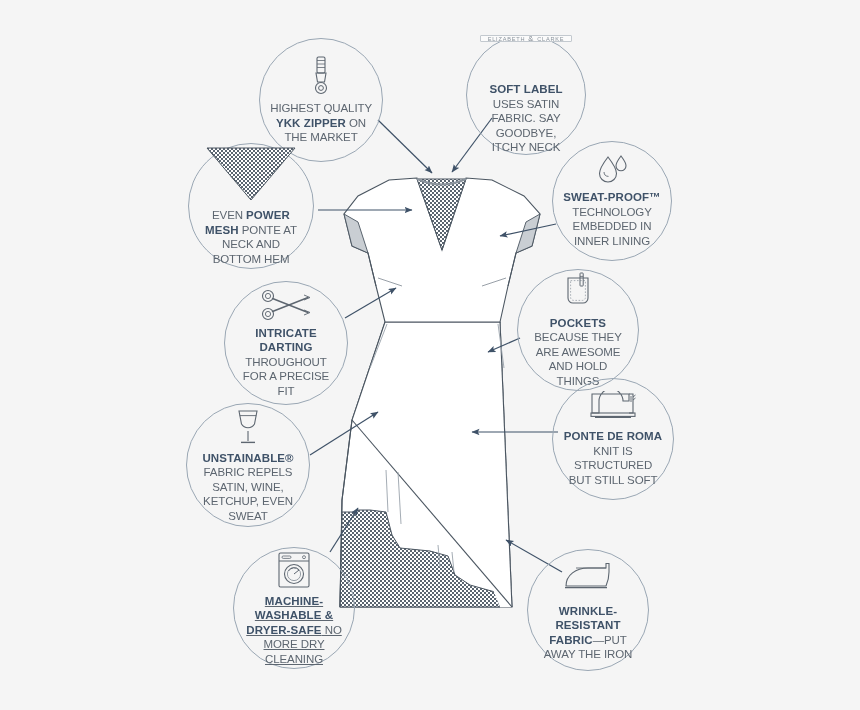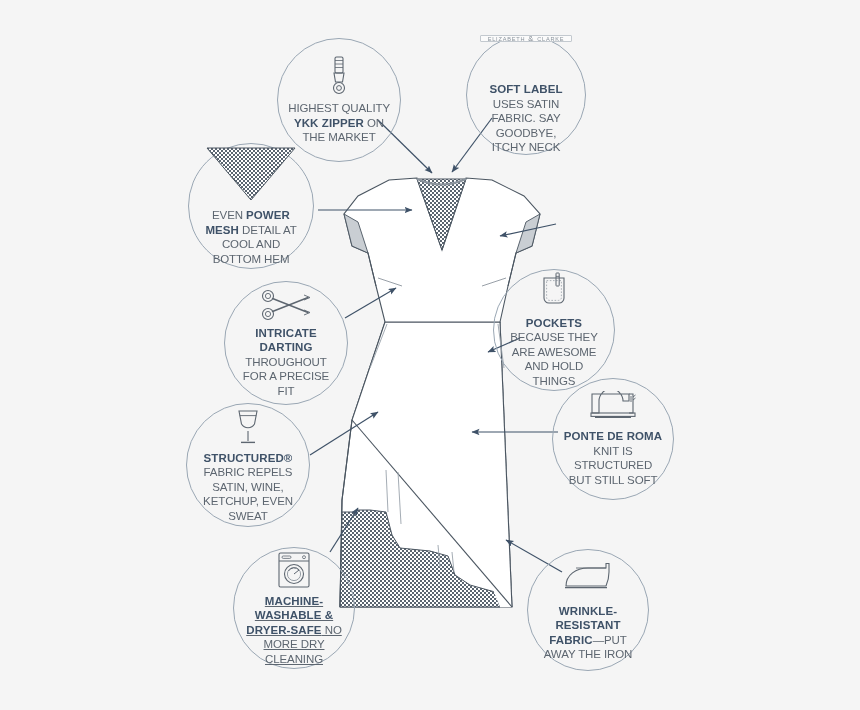--- a/index.html
+++ b/index.html
@@ -131,21 +131,21 @@
       <line x1="318" y1="210" x2="412" y2="210" marker-end="url(#arrowHead)"></line>
       <line x1="345" y1="318" x2="396" y2="288" marker-end="url(#arrowHead)"></line>
       <line x1="520" y1="338" x2="488" y2="352" marker-end="url(#arrowHead)"></line>
       <line x1="310" y1="455" x2="378" y2="412" marker-end="url(#arrowHead)"></line>
       <line x1="558" y1="432" x2="472" y2="432" marker-end="url(#arrowHead)"></line>
       <line x1="330" y1="552" x2="358" y2="508" marker-end="url(#arrowHead)"></line>
       <line x1="562" y1="572" x2="506" y2="540" marker-end="url(#arrowHead)"></line>
     </g>
   </svg>
 
-  <div class="feature-circle" style="left:277px; top:38px; width:124px; height:124px;">
+  <div class="feature-circle" style="left:259px; top:38px; width:124px; height:124px;">
     <span class="circle-icon">
       <svg width="24" height="42" viewBox="0 0 24 42">
         <rect x="8" y="2" width="8" height="16" rx="1.5" fill="none" stroke="#5d6670" stroke-width="1.1"></rect>
         <line x1="8" y1="5.5" x2="16" y2="5.5" stroke="#5d6670" stroke-width="0.8"></line>
         <line x1="8" y1="9" x2="16" y2="9" stroke="#5d6670" stroke-width="0.8"></line>
         <line x1="8" y1="12.5" x2="16" y2="12.5" stroke="#5d6670" stroke-width="0.8"></line>
         <path d="M7,18 L17,18 L15.5,27 L8.5,27 Z" fill="none" stroke="#5d6670" stroke-width="1.1"></path>
         <circle cx="12" cy="33" r="5.5" fill="none" stroke="#5d6670" stroke-width="1.1"></circle>
         <circle cx="12" cy="33" r="2.4" fill="none" stroke="#5d6670" stroke-width="1"></circle>
       </svg>
@@ -161,36 +161,48 @@
         <span>ELIZABETH</span>
         <span class="lbl-amp">&amp;</span>
         <span>CLARKE</span>
       </span>
     </span>
     <div class="circle-text" style="padding:0 14px;margin-top:36px;">
       <span></span><b>SOFT LABEL</b><span> USES SATIN FABRIC. SAY GOODBYE, ITCHY NECK</span>
     </div>
   </div>
 
+  <div class="feature-circle" style="left:552px; top:141px; width:120px; height:120px;">
+    <span class="circle-icon">
+      <svg width="34" height="32" viewBox="0 0 34 32">
+        <path d="M13,3 C13,3 4.5,14 4.5,19.5 A8.5,8.5 0 0,0 21.5,19.5 C21.5,14 13,3 13,3 Z" fill="none" stroke="#5d6670" stroke-width="1.1"></path>
+        <path d="M9,18 A4.6,4.6 0 0,0 13.5,22.4" fill="none" stroke="#5d6670" stroke-width="0.9"></path>
+        <path d="M26,2 C26,2 21,8.5 21,11.8 A5,5 0 0,0 31,11.8 C31,8.5 26,2 26,2 Z" fill="none" stroke="#5d6670" stroke-width="1.1"></path>
+      </svg>
+    </span>
+    <div class="circle-text">
+      <b>SWEAT-PROOF™</b><span> TECHNOLOGY EMBEDDED IN INNER LINING</span>
+    </div>
+  </div>
 
   <div class="feature-circle" style="left:188px; top:143px; width:126px; height:126px;">
     <span class="circle-icon" style="margin-bottom:6px;">
       <svg width="92" height="56" viewBox="0 0 92 56">
         <defs>
           <pattern id="meshPattern2" width="4" height="4" patternUnits="userSpaceOnUse">
             <rect width="4" height="4" fill="#ffffff"></rect>
             <rect width="2" height="2" fill="#5a6570"></rect>
             <rect x="2" y="2" width="2" height="2" fill="#5a6570"></rect>
           </pattern>
         </defs>
         <path d="M2,2 L90,2 L46,54 Z" fill="url(#meshPattern2)" stroke="#4a5560" stroke-width="1"></path>
       </svg>
     </span>
     <div class="circle-text" style="padding:0 8px;">
-      <span>EVEN </span><b>POWER MESH</b><span> DETAIL AT COOL AND BOTTOM HEM</span>
+      <span>EVEN </span><b>POWER MESH</b><span> PONTE AT NECK AND BOTTOM HEM</span>
     </div>
   </div>
 
   <div class="feature-circle" style="left:224px; top:281px; width:124px; height:124px;">
     <span class="circle-icon">
       <svg width="52" height="34" viewBox="0 0 52 34">
         <circle cx="8" cy="8" r="5.5" fill="none" stroke="#5d6670" stroke-width="1.1"></circle>
         <circle cx="8" cy="8" r="2.6" fill="none" stroke="#5d6670" stroke-width="0.9"></circle>
         <circle cx="8" cy="26" r="5.5" fill="none" stroke="#5d6670" stroke-width="1.1"></circle>
         <circle cx="8" cy="26" r="2.6" fill="none" stroke="#5d6670" stroke-width="0.9"></circle>
@@ -198,21 +210,21 @@
         <path d="M12.5,23.5 L48,9.5" fill="none" stroke="#5d6670" stroke-width="1.4" stroke-linecap="round"></path>
         <path d="M44,22 L50,24.5 L44,27" fill="none" stroke="#5d6670" stroke-width="0.9"></path>
         <path d="M44,12 L50,9.5 L44,7" fill="none" stroke="#5d6670" stroke-width="0.9"></path>
       </svg>
     </span>
     <div class="circle-text">
       <b>INTRICATE DARTING</b><span> THROUGHOUT FOR A PRECISE FIT</span>
     </div>
   </div>
 
-  <div class="feature-circle" style="left:493px; top:269px; width:122px; height:122px;">
+  <div class="feature-circle" style="left:517px; top:269px; width:122px; height:122px;">
     <span class="circle-icon">
       <svg width="34" height="40" viewBox="0 0 34 40">
         <path d="M7,6 L27,6 L27,26 A5,5 0 0,1 22,31 L12,31 A5,5 0 0,1 7,26 Z" fill="none" stroke="#5d6670" stroke-width="1.1"></path>
         <path d="M9.6,8.6 L24.4,8.6 L24.4,25.4 A3,3 0 0,1 21.4,28.4 L12.6,28.4 A3,3 0 0,1 9.6,25.4 Z" fill="none" stroke="#8b949d" stroke-width="0.7" stroke-dasharray="1.6 1.6"></path>
         <rect x="19" y="1" width="3.2" height="13" rx="0.6" fill="none" stroke="#5d6670" stroke-width="1"></rect>
         <line x1="19" y1="4.4" x2="22.2" y2="4.4" stroke="#5d6670" stroke-width="0.8"></line>
       </svg>
     </span>
     <div class="circle-text" style="padding:0 8px;">
       <b>POCKETS</b><span> BECAUSE THEY ARE AWESOME AND HOLD THINGS</span>
@@ -222,21 +234,21 @@
   <div class="feature-circle" style="left:186px; top:403px; width:124px; height:124px;">
     <span class="circle-icon">
       <svg width="34" height="40" viewBox="0 0 34 40">
         <path d="M8,4 L26,4 L23.5,17 A7.5,7.5 0 0,1 10.5,17 Z" fill="none" stroke="#5d6670" stroke-width="1.1"></path>
         <line x1="8.8" y1="8.6" x2="25.2" y2="8.6" stroke="#5d6670" stroke-width="0.9"></line>
         <line x1="17" y1="24" x2="17" y2="34" stroke="#5d6670" stroke-width="1.1"></line>
         <line x1="10" y1="35.4" x2="24" y2="35.4" stroke="#5d6670" stroke-width="1.4"></line>
       </svg>
     </span>
     <div class="circle-text" style="padding:0 6px;">
-      <b>STRUCTURED®</b><span> FABRIC REPELS SATIN, WINE, KETCHUP, EVEN SWEAT</span>
+      <b>UNSTAINABLE®</b><span> FABRIC REPELS SATIN, WINE, KETCHUP, EVEN SWEAT</span>
     </div>
   </div>
 
   <div class="feature-circle" style="left:552px; top:378px; width:122px; height:122px;">
     <span class="circle-icon">
       <svg width="52" height="34" viewBox="0 0 52 34">
         <path d="M5,3 L42,3 L42,10 L36,10 A12,12 0 0,0 12,10 L12,22 L5,22 Z" fill="none" stroke="#5d6670" stroke-width="1.1"></path>
         <path d="M42,3 L46,3 L46,22 L42,22" fill="none" stroke="#5d6670" stroke-width="1.1"></path>
         <path d="M44,5 L44,11" stroke="#5d6670" stroke-width="0.9"></path>
         <path d="M46,6 L48.5,4" stroke="#5d6670" stroke-width="0.9"></path>

